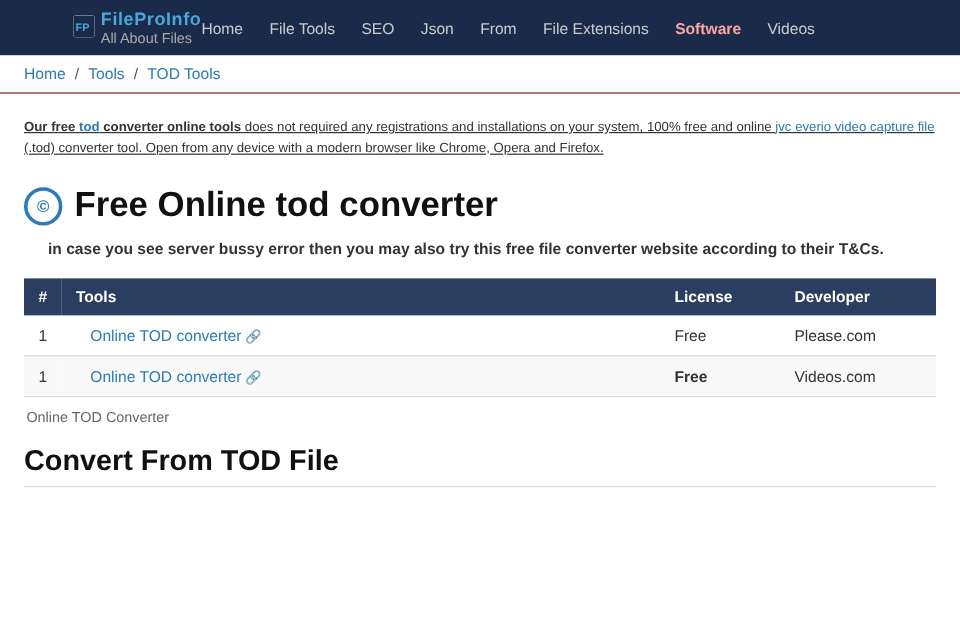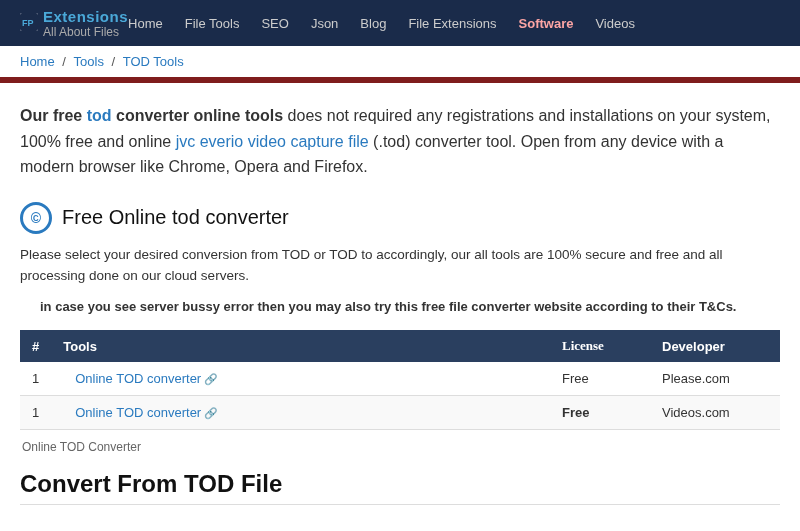--- a/index.html
+++ b/index.html
@@ -35,38 +35,39 @@
       background: #fff;
       border-radius: 2px;
       margin-right: 5px;
       vertical-align: middle;
       position: relative;
       top: -1px;
     }
     .logo-wrapper {
       display: flex;
       align-items: center;
+      margin-left: 41px;
     }
     nav {
       display: flex;
       align-items: center;
       gap: 22px;
     }
     nav a {
       color: #ccc;
       text-decoration: none;
       font-size: 13px;
     }
 
     
     .breadcrumb {
       padding: 8px 20px;
       font-size: 13px;
       color: #555;
-      border-bottom: 6px solid #7f1d1d;
+      border-bottom: 1px solid #7f1d1d;
     }
     .breadcrumb a {
       color: #2a7abf;
       text-decoration: none;
     }
     .breadcrumb span { color: #555; margin: 0 4px; }
 
     
     .main-content {
       padding: 20px 20px 10px 20px;
@@ -76,24 +77,25 @@
     
     h1.page-title {
       font-size: 30px;
       font-weight: bold;
       color: #111;
       margin-bottom: 12px;
       line-height: 1.2;
     }
 
     .intro-text {
-      font-size: 16px;
+      font-size: 11px;
       color: #333;
       line-height: 1.6;
       margin-bottom: 6px;
+      text-decoration: underline;
     }
     .intro-text strong { font-weight: bold; }
     .intro-text a {
       color: #2a7abf;
       text-decoration: none;
     }
 
     
     .section-heading {
       display: flex;
@@ -108,22 +110,22 @@
       display: flex;
       align-items: center;
       justify-content: center;
       margin-right: 10px;
       color: #2a7abf;
       font-size: 14px;
       font-weight: bold;
       flex-shrink: 0;
     }
     h2.section-title {
-      font-size: 20px;
-      font-weight: normal;
+      font-size: 29px;
+      font-weight: bold;
       color: #111;
     }
 
     .section-desc {
       font-size: 13.5px;
       color: #333;
       line-height: 1.6;
       margin-bottom: 10px;
     }
 
@@ -172,21 +174,21 @@
       margin-left: 12px;
     }
     .link-icon {
       display: inline-block;
       font-size: 11px;
       margin-left: 3px;
       color: #2a7abf;
     }
     .th-num { width: 30px; }
     .th-tools { }
-    .th-license { width: 100px; font-family: Liberation Serif, serif; }
+    .th-license { width: 100px; }
     .th-developer { width: 130px; }
 
     
     .table-note {
       font-size: 12px;
       color: #666;
       margin-bottom: 16px;
       padding-left: 2px;
     }
 
@@ -205,30 +207,30 @@
 
 <header class="header">
   <div class="logo-wrapper">
     <div class="logo-icon">
       <svg width="18" height="18" viewBox="0 0 18 18">
         <rect width="18" height="18" fill="#1a2b4a" rx="2"></rect>
         <text x="2" y="13" fill="#4aa8d8" font-size="9" font-weight="bold">FP</text>
       </svg>
     </div>
     <div class="logo-area">
-      <span class="logo-title">Extensions</span>
+      <span class="logo-title">FileProInfo</span>
       <span class="logo-subtitle">All About Files</span>
     </div>
   </div>
   <nav>
     <a href="#">Home</a>
     <a href="#">File Tools</a>
     <a href="#">SEO</a>
     <a href="#">Json</a>
-    <a href="#">Blog</a>
+    <a href="#">From</a>
     <a href="#">File Extensions</a>
     <a href="#" style="color:#fca5a5; font-weight:bold;">Software</a>
     <a href="#">Videos</a>
   </nav>
 </header>
 
 <div class="breadcrumb">
   <a href="#">Home</a>
   <span> / </span>
   <a href="#">Tools</a>
@@ -246,21 +248,20 @@
     <span> (.tod) converter tool. Open from any device with a modern browser like Chrome, Opera and Firefox.</span>
   </p>
 
   <div class="section-heading">
     <div class="section-icon">
       <span>©</span>
     </div>
     <h2 class="section-title">Free Online tod converter</h2>
   </div>
 
-  <p class="section-desc">Please select your desired conversion from TOD or TOD to accordingly, our all tools are 100% secure and free and all processing done on our cloud servers.</p>
 
   <p class="warning-text">in case you see server bussy error then you may also try this free file converter website according to their T&amp;Cs.</p>
 
   <table class="tools-table">
     <thead>
       <tr>
         <th class="th-num">#</th>
         <th class="th-tools">Tools</th>
         <th class="th-license">License</th>
         <th class="th-developer">Developer</th>

